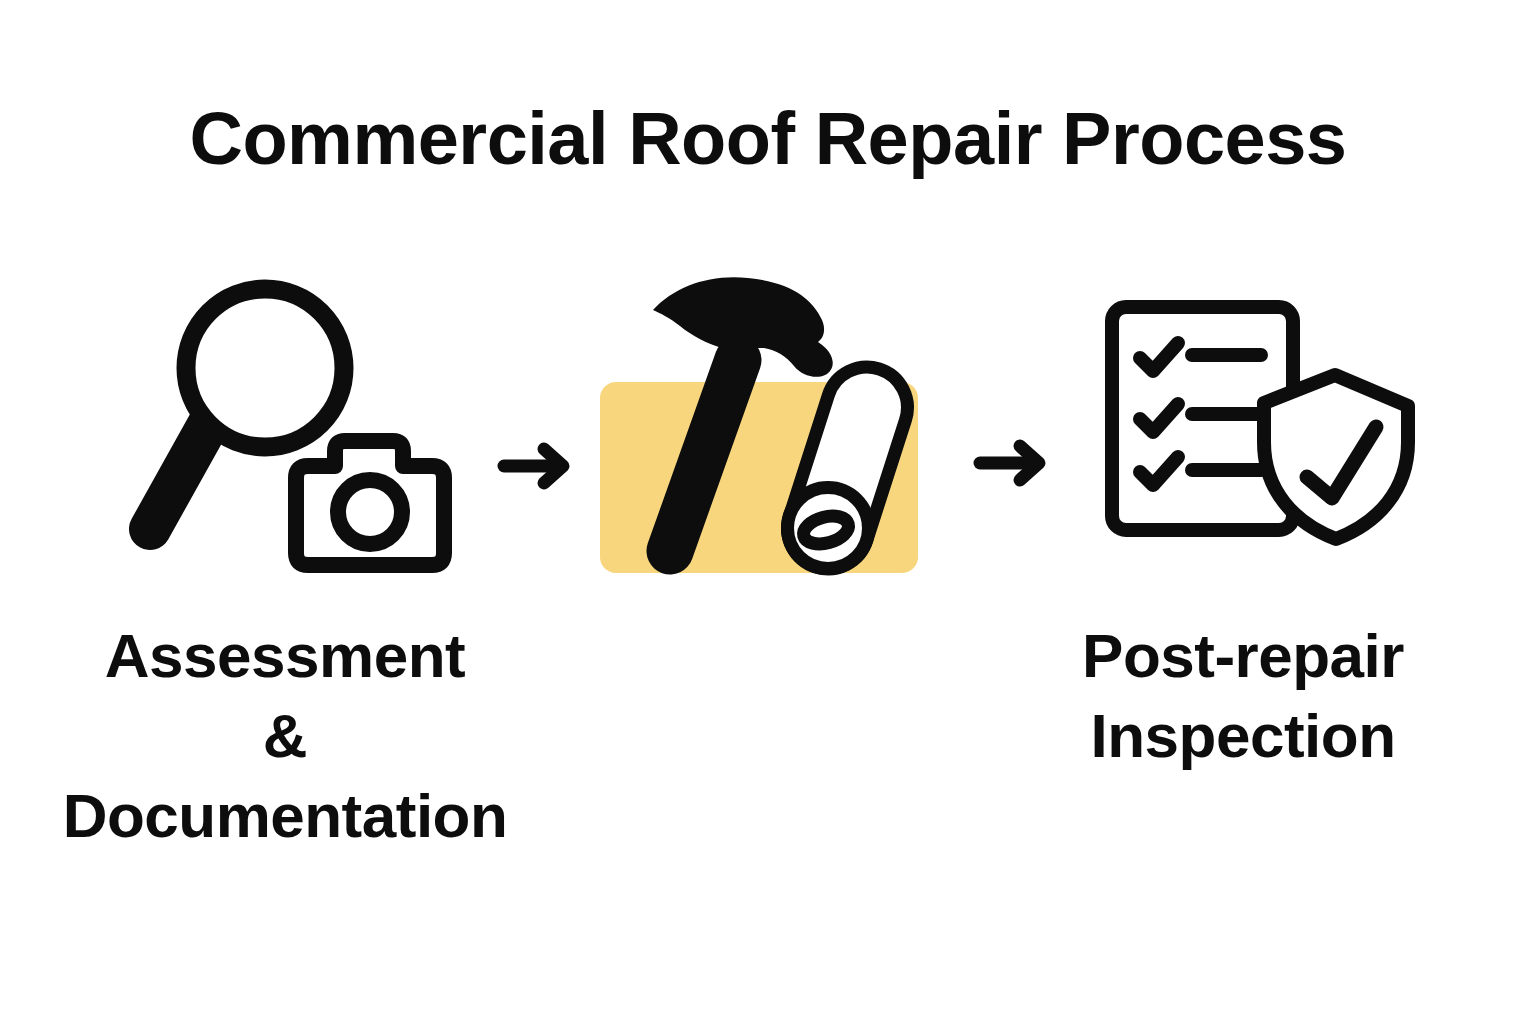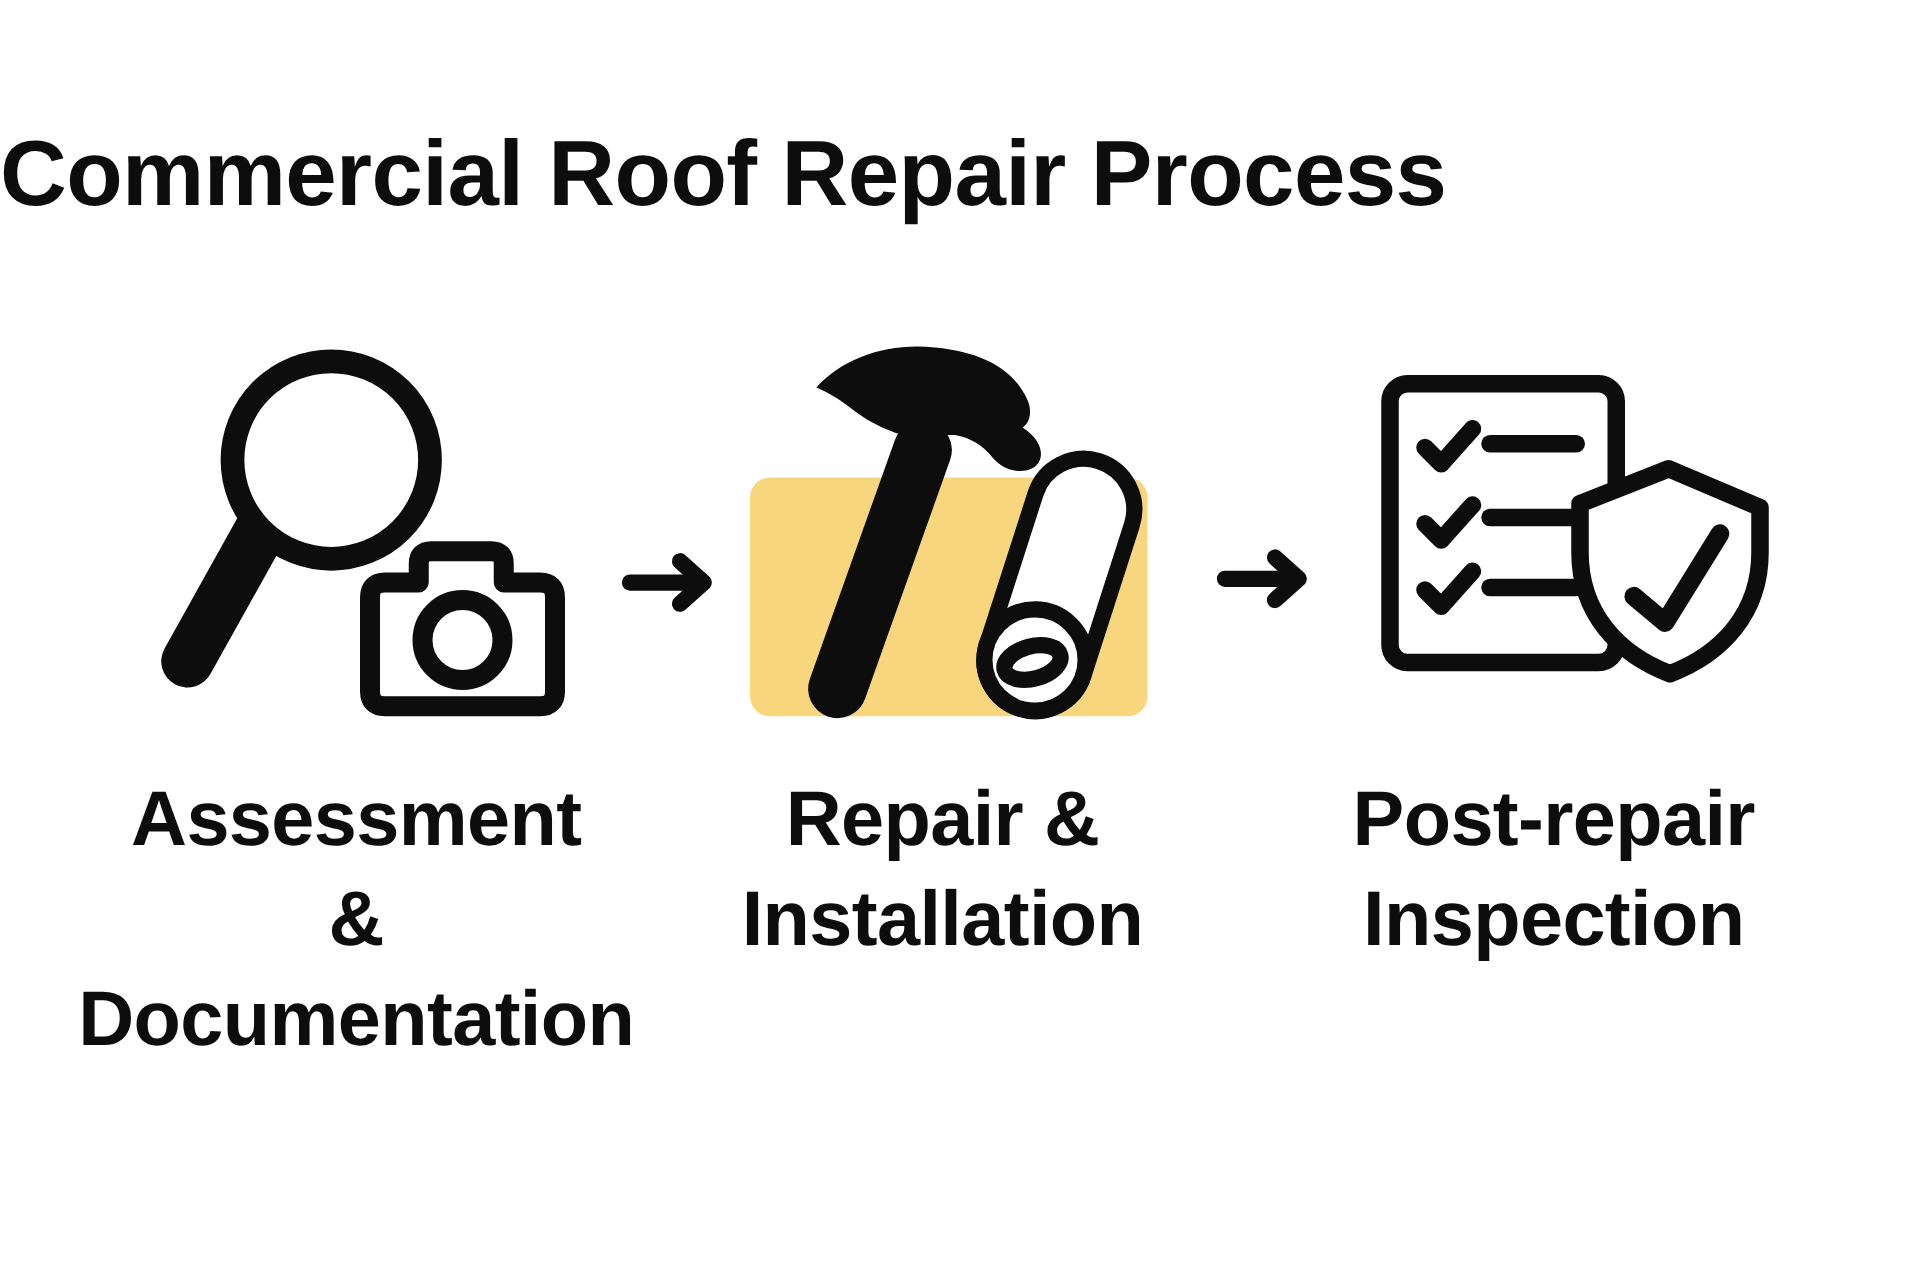--- a/index.html
+++ b/index.html
@@ -13,20 +13,21 @@
     position:relative;
     width:1536px;height:1024px;
     background:var(--background);
     overflow:hidden;
     font-family:"Liberation Sans", sans-serif;
     color:var(--ink);
   }
   .title{
     position:absolute;
     left:0;top:98px;width:1536px;
+    text-align:center;
     font-size:74px;
     font-weight:700;
     letter-spacing:-0.5px;
     line-height:1.1;
     color:var(--ink);
   }
   .icon{position:absolute;display:block;}
   .icon-assessment{left:110px;top:265px;}
   .icon-repair{left:590px;top:268px;}
   .icon-inspection{left:1090px;top:290px;}
@@ -116,18 +117,16 @@
                C 174 200 204 233 246 249
                C 288 233 318 200 318 152
                L 318 116 Z" fill="#ffffff" stroke="var(--ink)" stroke-width="14" stroke-linejoin="round"></path>
       <path d="M 217 187 L 242 208 L 286 137" stroke="var(--ink)" stroke-width="15" stroke-linecap="round" stroke-linejoin="round"></path>
     </g>
   </svg>
 
   <div class="step-label label-1">Assessment
 &amp;
 Documentation</div>
-  <div class="step-label label-2">Repair &amp;
-Installation</div>
   <div class="step-label label-3">Post-repair
 Inspection</div>
 
 </div>
 
 </body></html>

